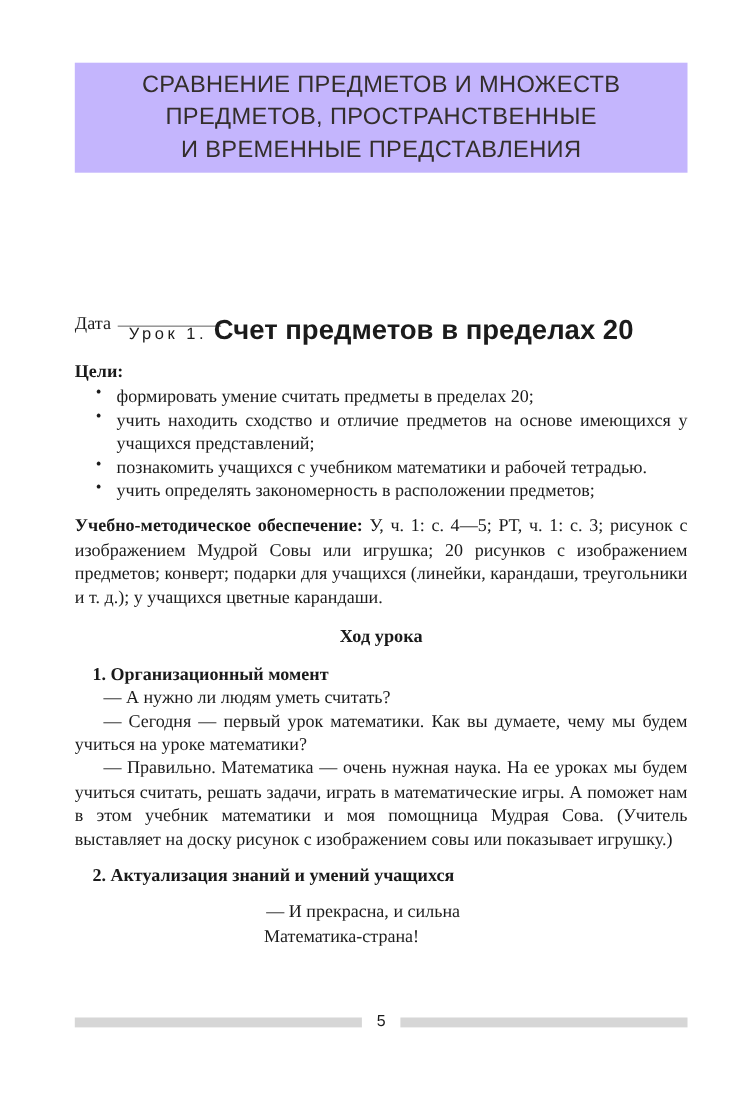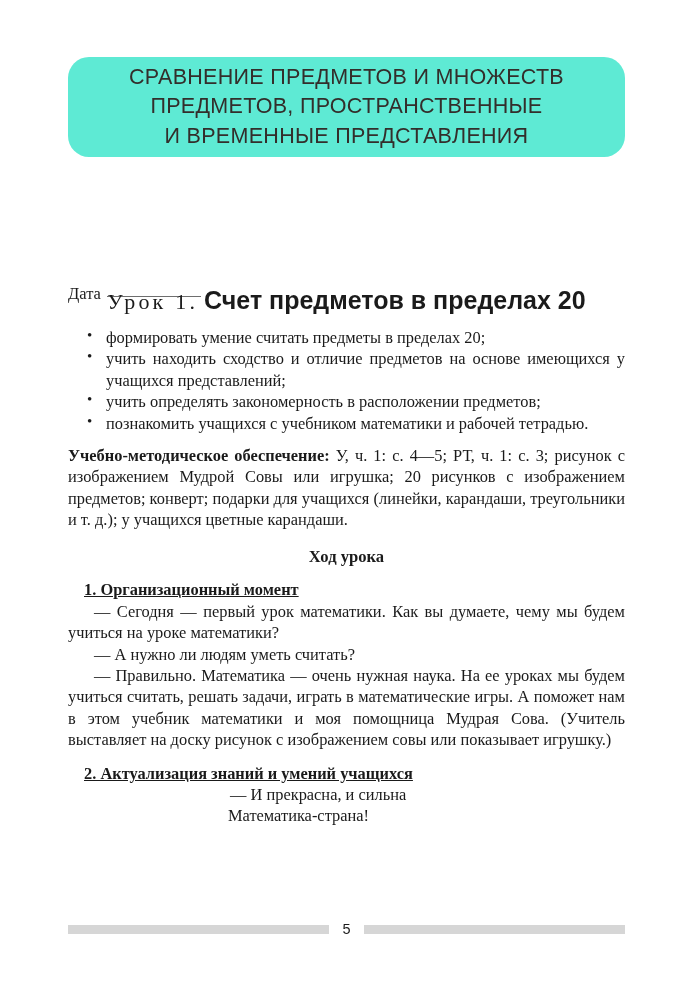--- a/index.html
+++ b/index.html
@@ -24,26 +24,25 @@
     height: 1000px;
   }
 
   
   .banner {
     position: absolute;
     left: 68px;
     top: 57px;
     width: 557px;
     height: 100px;
-    background: #5eead4;
+    background: #c4b5fd;
     display: flex;
     flex-direction: column;
     align-items: center;
     justify-content: center;
-    border-radius: 21px;
   }
   .banner-line {
     font-family: "Liberation Sans", "DejaVu Sans", sans-serif;
     font-size: 21.5px;
     font-weight: 400;
     letter-spacing: 0.3px;
     color: #332e2b;
     line-height: 1.38;
     text-align: center;
     white-space: nowrap;
@@ -77,24 +76,23 @@
     position: absolute;
     left: 68px;
     top: 286px;
     width: 557px;
     text-align: center;
     font-family: "Liberation Sans", "DejaVu Sans", sans-serif;
     color: #1b1b1b;
     white-space: nowrap;
   }
   .lesson-num {
-    font-size: 22px;
+    font-size: 15px;
     font-weight: 400;
     letter-spacing: 3.2px;
-    font-family: Liberation Serif, serif;
   }
   .lesson-name {
     font-size: 25px;
     font-weight: 700;
     margin-left: 6px;
   }
 
   
   .body-col {
     position: absolute;
@@ -154,28 +152,27 @@
     font-weight: 700;
     text-align: center;
     margin: 15px 0 6px 0;
   }
 
   h3.step {
     font-size: 16.4px;
     font-weight: 700;
     margin: 12px 0 0 0;
     text-indent: 16px;
-    text-decoration: underline;
   }
   h3.step.tight-top {
     margin-top: 12px;
   }
 
   .verse {
-    margin: 0;
+    margin: 12px;
     padding-left: 160px;
   }
   .verse-line {
     white-space: nowrap;
   }
   .verse-line.indent-dash {
     padding-left: 2px;
   }
 
   
@@ -217,35 +214,36 @@
     <span class="date-label">Дата</span>
     <span class="date-rule"></span>
   </div>
 
   <div class="lesson-title">
     <span class="lesson-num">Урок 1.</span><span class="lesson-name">Счет предметов в пределах 20</span>
   </div>
 
   <div class="body-col">
 
+    <p class="lead">Цели:</p>
 
     <ul class="goals">
       <li>формировать умение считать предметы в пределах 20;</li>
       <li>учить находить сходство и отличие предметов на основе имеющихся у учащихся представлений;</li>
+      <li>познакомить учащихся с учебником математики и рабочей тетрадью.</li>
       <li>учить определять закономерность в расположении предметов;</li>
-      <li>познакомить учащихся с учебником математики и рабочей тетрадью.</li>
     </ul>
 
     <p class="para spaced"><span class="runin">Учебно-методическое обеспечение:</span> <span>У, ч. 1: с. 4—5; РТ, ч. 1: с. 3; рисунок с изображением Мудрой Совы или игрушка; 20 рисунков с изображением предметов; конверт; подарки для учащихся (линейки, карандаши, треугольники и т. д.); у учащихся цветные карандаши.</span></p>
 
     <h2 class="section-center">Ход урока</h2>
 
     <h3 class="step">1. Организационный момент</h3>
+    <p class="para first-indent tight">— А нужно ли людям уметь считать?</p>
     <p class="para first-indent tight">— Сегодня — первый урок математики. Как вы думаете, чему мы будем учиться на уроке математики?</p>
-    <p class="para first-indent tight">— А нужно ли людям уметь считать?</p>
     <p class="para first-indent tight">— Правильно. Математика — очень нужная наука. На ее уроках мы будем учиться считать, решать задачи, играть в математические игры. А поможет нам в этом учебник математики и моя помощница Мудрая Сова. (Учитель выставляет на доску рисунок с изображением совы или показывает игрушку.)</p>
 
     <h3 class="step tight-top">2. Актуализация знаний и умений учащихся</h3>
 
     <div class="verse">
       <div class="verse-line indent-dash">— И прекрасна, и сильна</div>
       <div class="verse-line">Математика-страна!</div>
     </div>
 
   </div>

